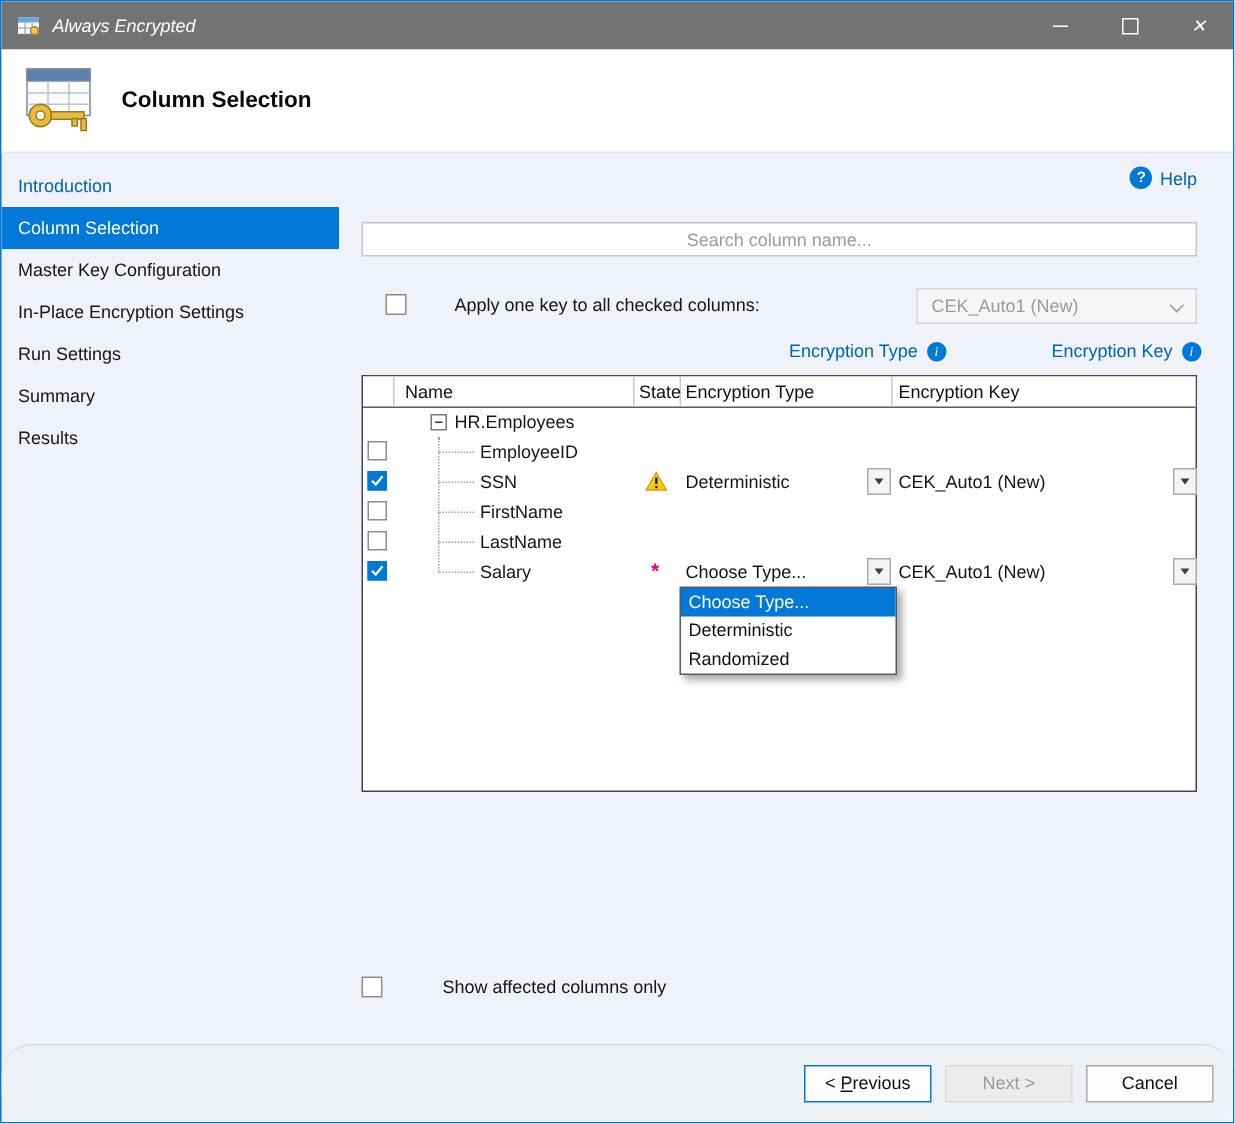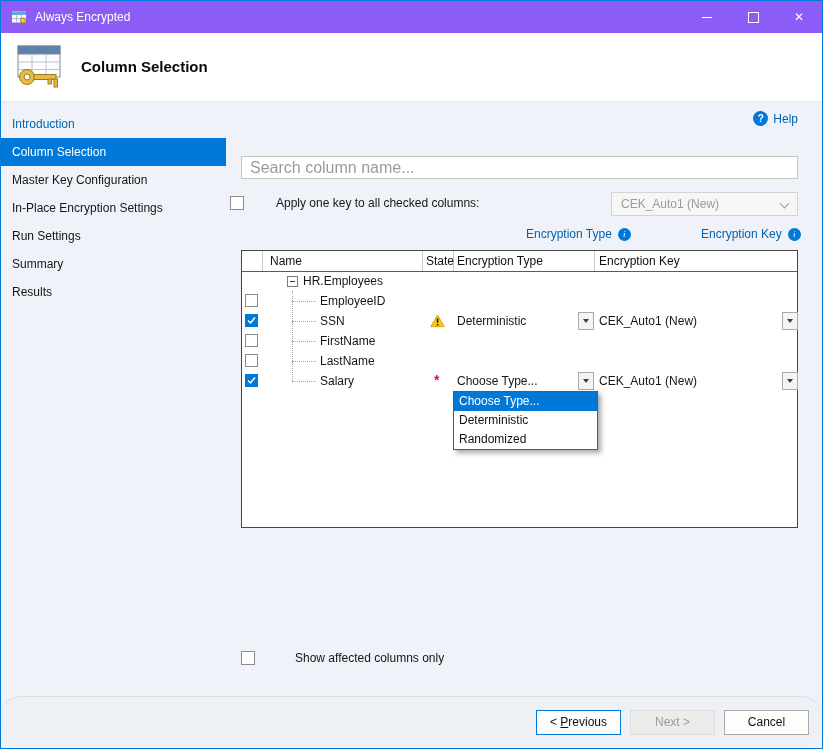--- a/index.html
+++ b/index.html
@@ -1,21 +1,21 @@
 <!DOCTYPE html>
 <html><head>
 <meta charset="utf-8">
 <style>
   html,body{margin:0;padding:0;}
   body{font-family:"Liberation Sans",sans-serif;background:#fff;}
   i{font-style:normal;}
   .window{position:relative;width:823px;height:749px;border:1px solid #0078d7;box-sizing:border-box;background:#eff3f9;overflow:hidden;}
 
   
-  .titlebar{position:absolute;top:0;left:0;right:0;height:32px;background:#8b5cf6;display:flex;align-items:center;}
+  .titlebar{position:absolute;top:0;left:0;right:0;height:32px;background:#737373;display:flex;align-items:center;font-style:italic;}
   .tb-icon{margin:0 8px 0 10px;display:block;flex:0 0 auto;}
   .tb-title{color:#fff;font-size:12px;}
   .win-controls{margin-left:auto;display:flex;height:32px;}
   .win-btn{width:46px;height:32px;display:flex;align-items:center;justify-content:center;color:#fff;font-size:12px;cursor:default;}
   .g-min{width:10px;height:1px;background:#fff;}
   .g-max{width:9px;height:9px;border:1px solid #fff;}
 
   
   .header{position:absolute;top:32px;left:0;right:0;height:69px;background:#fff;border-bottom:1px solid #e3e8ee;box-sizing:border-box;}
   .header-icon{position:absolute;left:13px;top:10px;}
@@ -24,24 +24,24 @@
   
   .sidebar{position:absolute;left:0;top:101px;width:225px;bottom:0;padding-top:8px;box-sizing:border-box;}
   .nav-item{height:28px;line-height:28px;padding-left:11px;font-size:12px;color:#151515;white-space:nowrap;}
   .nav-item.visited{color:#0063b1;}
   .nav-item.current{background:#0078d7;color:#fff;}
 
   
   .content{position:absolute;left:225px;top:101px;right:0;bottom:52px;font-size:12px;color:#151515;}
   .help{position:absolute;top:9px;right:24px;display:flex;align-items:center;gap:5px;color:#0063b1;}
   .help-badge{width:15px;height:15px;border-radius:50%;background:#0078d7;color:#fff;font-size:10px;font-weight:bold;display:flex;align-items:center;justify-content:center;}
-  .search{position:absolute;left:15px;top:54px;width:557px;height:23px;box-sizing:border-box;border:1px solid #c6c6c6;background:#fff;font-family:"Liberation Sans",sans-serif;font-size:16px;padding:0 8px;color:#333;outline:none;}
+  .search{position:absolute;left:15px;top:46px;width:557px;height:23px;box-sizing:border-box;border:1px solid #c6c6c6;background:#fff;font-family:"Liberation Sans",sans-serif;font-size:12px;padding:0 8px;color:#333;outline:none;text-align:center;}
   .search::placeholder{color:#9b9b9b;}
   .checkline{position:absolute;display:flex;align-items:center;gap:8px;}
-  .apply-line{left:4px;top:94px;gap:32px;}
+  .apply-line{left:31px;top:94px;gap:32px;}
   .affected-line{left:15px;top:549px;gap:40px;}
   .cbx{width:14px;height:14px;box-sizing:border-box;background:#fff;border:1px solid #8c8c8c;flex:0 0 auto;}
   .combo-dis{position:absolute;left:385px;top:90px;width:187px;height:24px;box-sizing:border-box;background:#f6f6f6;border:1px solid #d4d4d4;color:#9b9b9b;line-height:22px;padding-left:9px;}
   .chev{position:absolute;right:9px;top:7px;width:6px;height:6px;border-right:1.5px solid #9b9b9b;border-bottom:1.5px solid #9b9b9b;transform:rotate(45deg);}
   .col-link{position:absolute;top:125px;display:flex;align-items:center;gap:6px;color:#0063b1;}
   .link-type{left:300px;}
   .link-key{left:475px;}
   .info-badge{width:13px;height:13px;border-radius:50%;background:#0078d7;color:#fff;font-size:9px;font-style:italic;font-family:"Liberation Serif",serif;display:flex;align-items:center;justify-content:center;}
 
   

